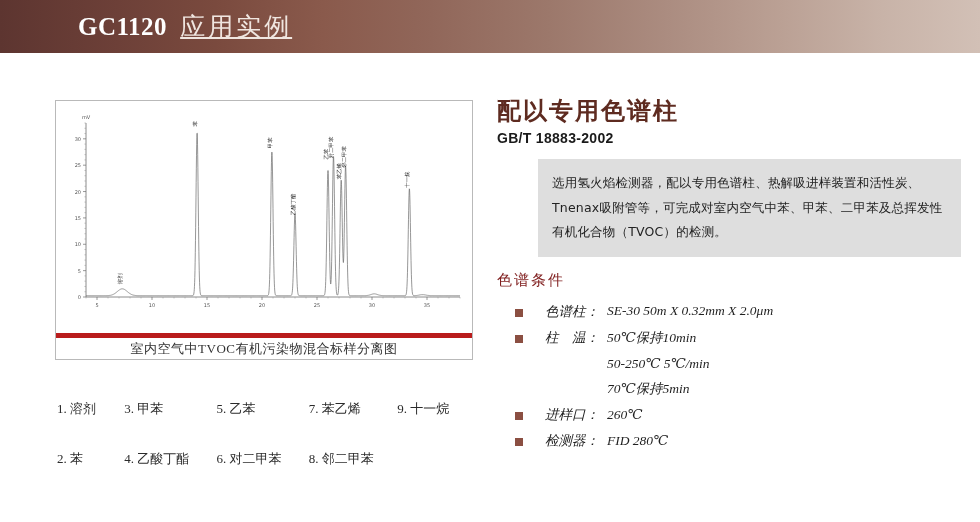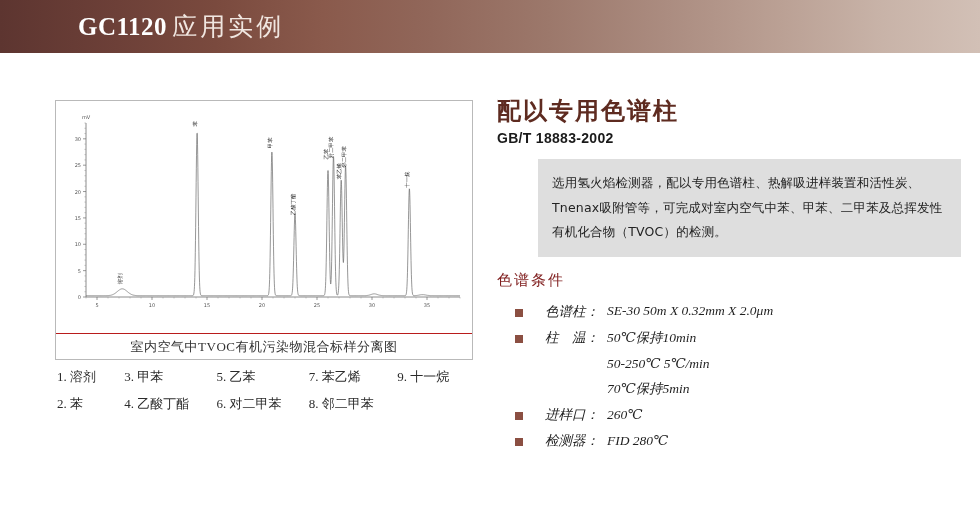--- a/index.html
+++ b/index.html
@@ -26,22 +26,23 @@
     white-space: nowrap;
     line-height: 46px;
   }
   #header-title .code {
     font-family: "Liberation Serif", "DejaVu Serif", serif;
     font-weight: bold; font-size: 25px; color: #ffffff;
     letter-spacing: 0.5px;
   }
   #header-title .sub {
     font-family: "DejaVu Sans", sans-serif;
-    font-size: 25px; color: #f0e6e0; margin-left: 5px;
+    font-size: 25px; color: #f0e6e0; margin-left: 13px;
     letter-spacing: 3px;
+    text-decoration: underline;
   }
   #brand-logo {
     position: absolute; right: 22px; top: 11px;
     height: 30px; display: flex; align-items: center;
   }
   #brand-logo .stripes {
     width: 20px; height: 21px; margin-right: 1px;
     background: repeating-linear-gradient(to bottom,
       #ffffff 0px, #ffffff 2px, transparent 2px, transparent 4px);
     transform: skewX(-14deg);
@@ -59,34 +60,34 @@
     border: 1px solid #b9b9b9; background: #ffffff;
   }
   #plot-area {
     position: absolute; left: 8px; top: 8px;
     width: 400px; height: 212px;
   }
   #plot-svg { display: block; }
   #chart-caption {
     position: absolute; left: 0; bottom: 0;
     width: 100%; height: 26px;
-    border-top: 1px solid #b91c1c;
+    border-top: 5px solid #b91c1c;
     display: flex; align-items: center; justify-content: center;
     font-family: "Liberation Serif", "DejaVu Serif", serif;
     font-size: 13px; color: #333333; letter-spacing: 0.5px;
   }
 
   
   #peak-legend {
     position: absolute; left: 57px; top: 368px;
     width: 420px;
     font-family: "Liberation Serif", "DejaVu Serif", serif;
     font-size: 13px; color: #2b2b2b;
   }
-  #peak-legend .legend-row { display: flex; margin-bottom: 9px; }
+  #peak-legend .legend-row { display: flex; margin-bottom: 9px; margin-top: 32px; }
   #peak-legend .legend-item { white-space: nowrap; }
   #peak-legend .c1 { width: 76px; }
   #peak-legend .c2 { width: 104px; }
   #peak-legend .c3 { width: 104px; }
   #peak-legend .c4 { width: 100px; }
   #peak-legend .c5 { width: 90px; }
 
   
   #right-col { position: absolute; left: 497px; top: 98px; width: 430px; }
   #section-title {

